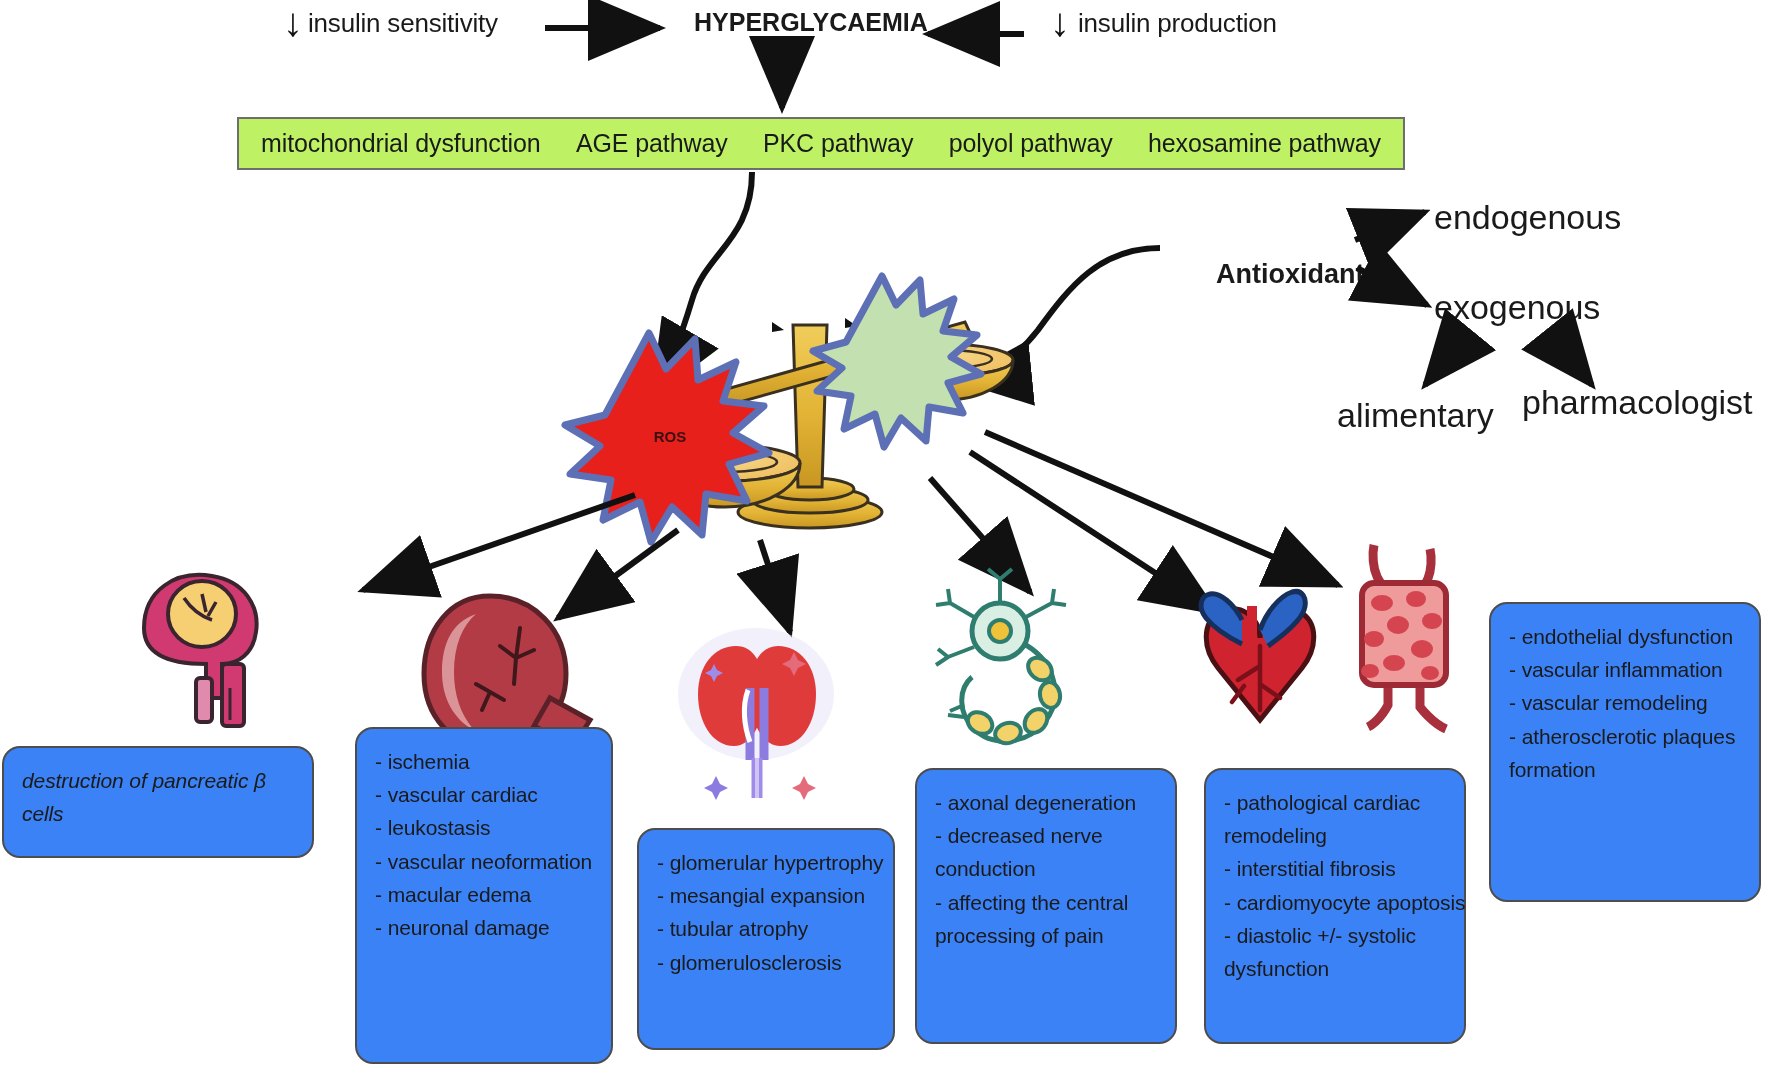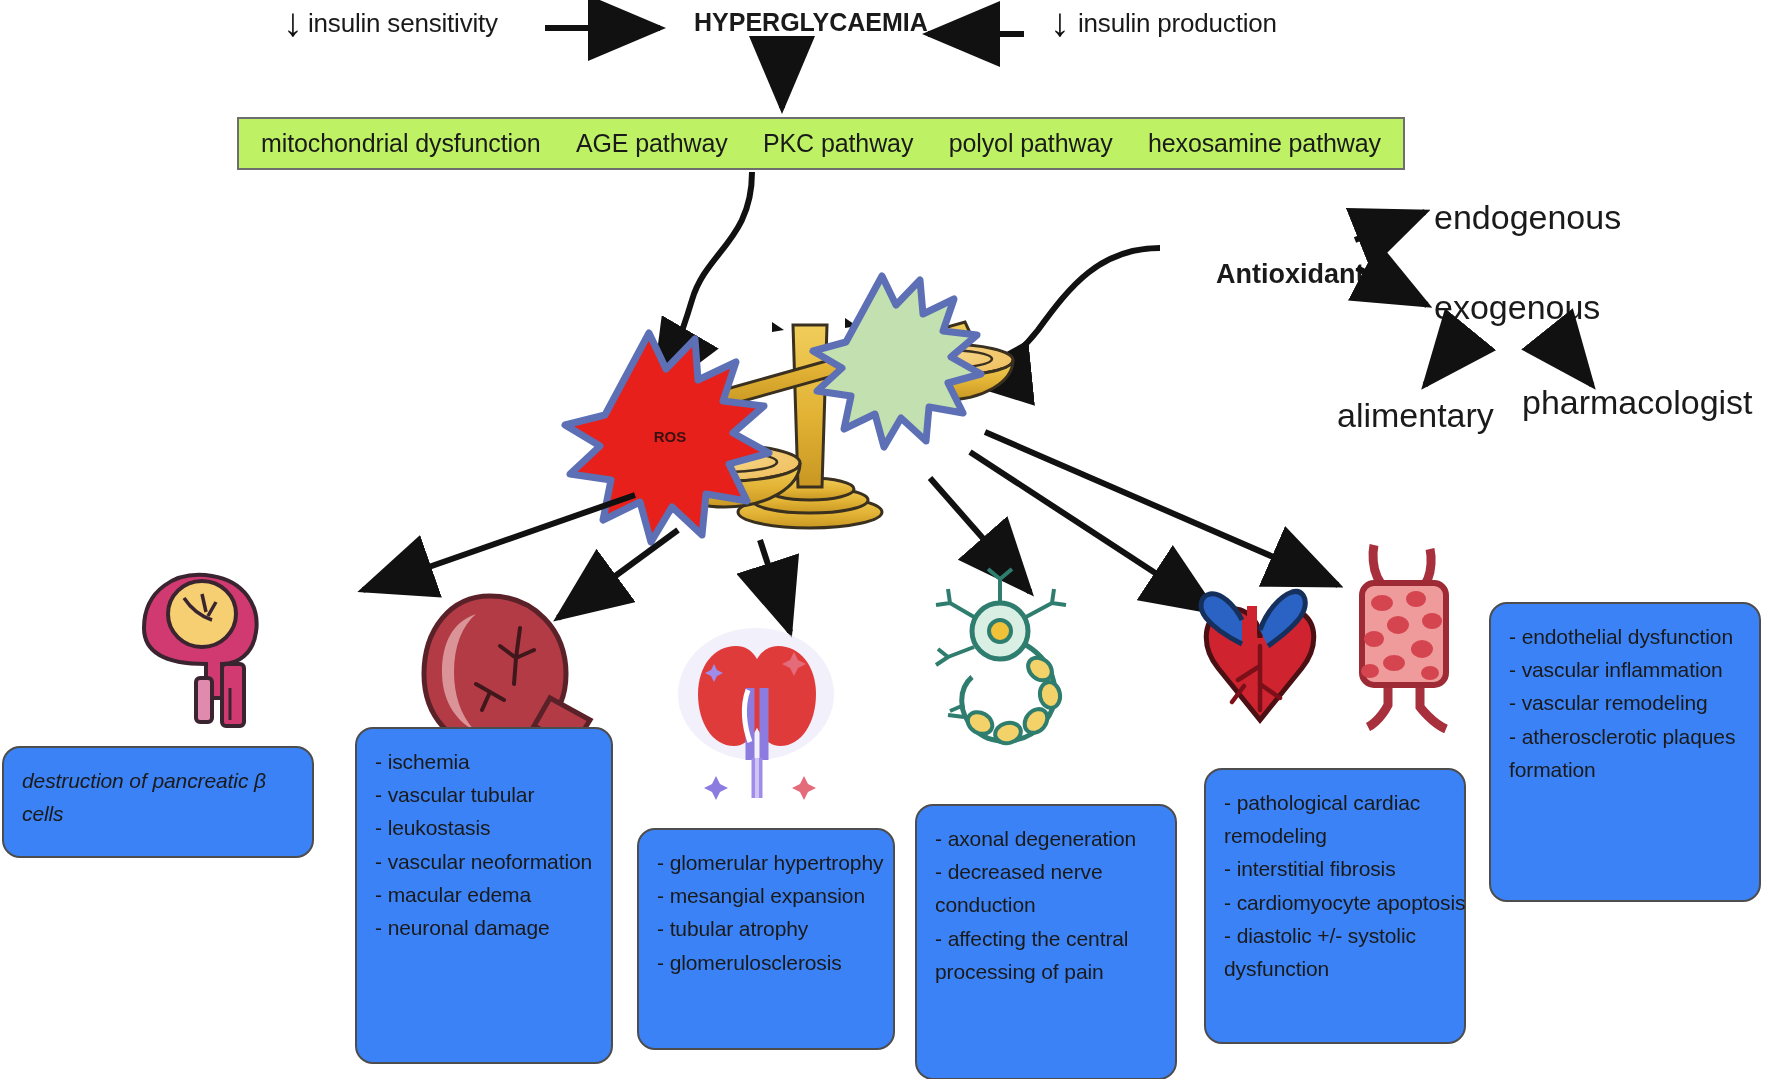--- a/index.html
+++ b/index.html
@@ -284,35 +284,35 @@
     </g>
   </svg>
 
   <div class="abs tbox" style="left:2px; top:746px; width:312px; height:112px;font-style:italic;">
     <div class="ln">destruction of pancreatic β</div>
     <div class="ln">cells</div>
   </div>
 
   <div class="abs tbox" style="left:355px; top:727px; width:258px; height:337px;">
     <div class="ln">-  ischemia</div>
-    <div class="ln">- vascular tubular</div>
+    <div class="ln">- vascular cardiac</div>
     <div class="ln">-  leukostasis</div>
     <div class="ln">- vascular neoformation</div>
     <div class="ln">- macular edema</div>
     <div class="ln">- neuronal damage</div>
   </div>
 
   <div class="abs tbox" style="left:637px; top:828px; width:258px; height:222px;">
     <div class="ln">- glomerular hypertrophy</div>
     <div class="ln">- mesangial expansion</div>
     <div class="ln">- tubular atrophy</div>
     <div class="ln">- glomerulosclerosis</div>
   </div>
 
-  <div class="abs tbox" style="left:915px; top:768px; width:262px; height:276px;margin-top:36px;">
+  <div class="abs tbox" style="left:915px; top:768px; width:262px; height:276px;">
     <div class="ln">- axonal degeneration</div>
     <div class="ln">- decreased nerve</div>
     <div class="ln">conduction</div>
     <div class="ln">- affecting the central</div>
     <div class="ln">processing of pain</div>
   </div>
 
   <div class="abs tbox" style="left:1204px; top:768px; width:262px; height:276px;">
     <div class="ln">- pathological cardiac</div>
     <div class="ln">remodeling</div>

